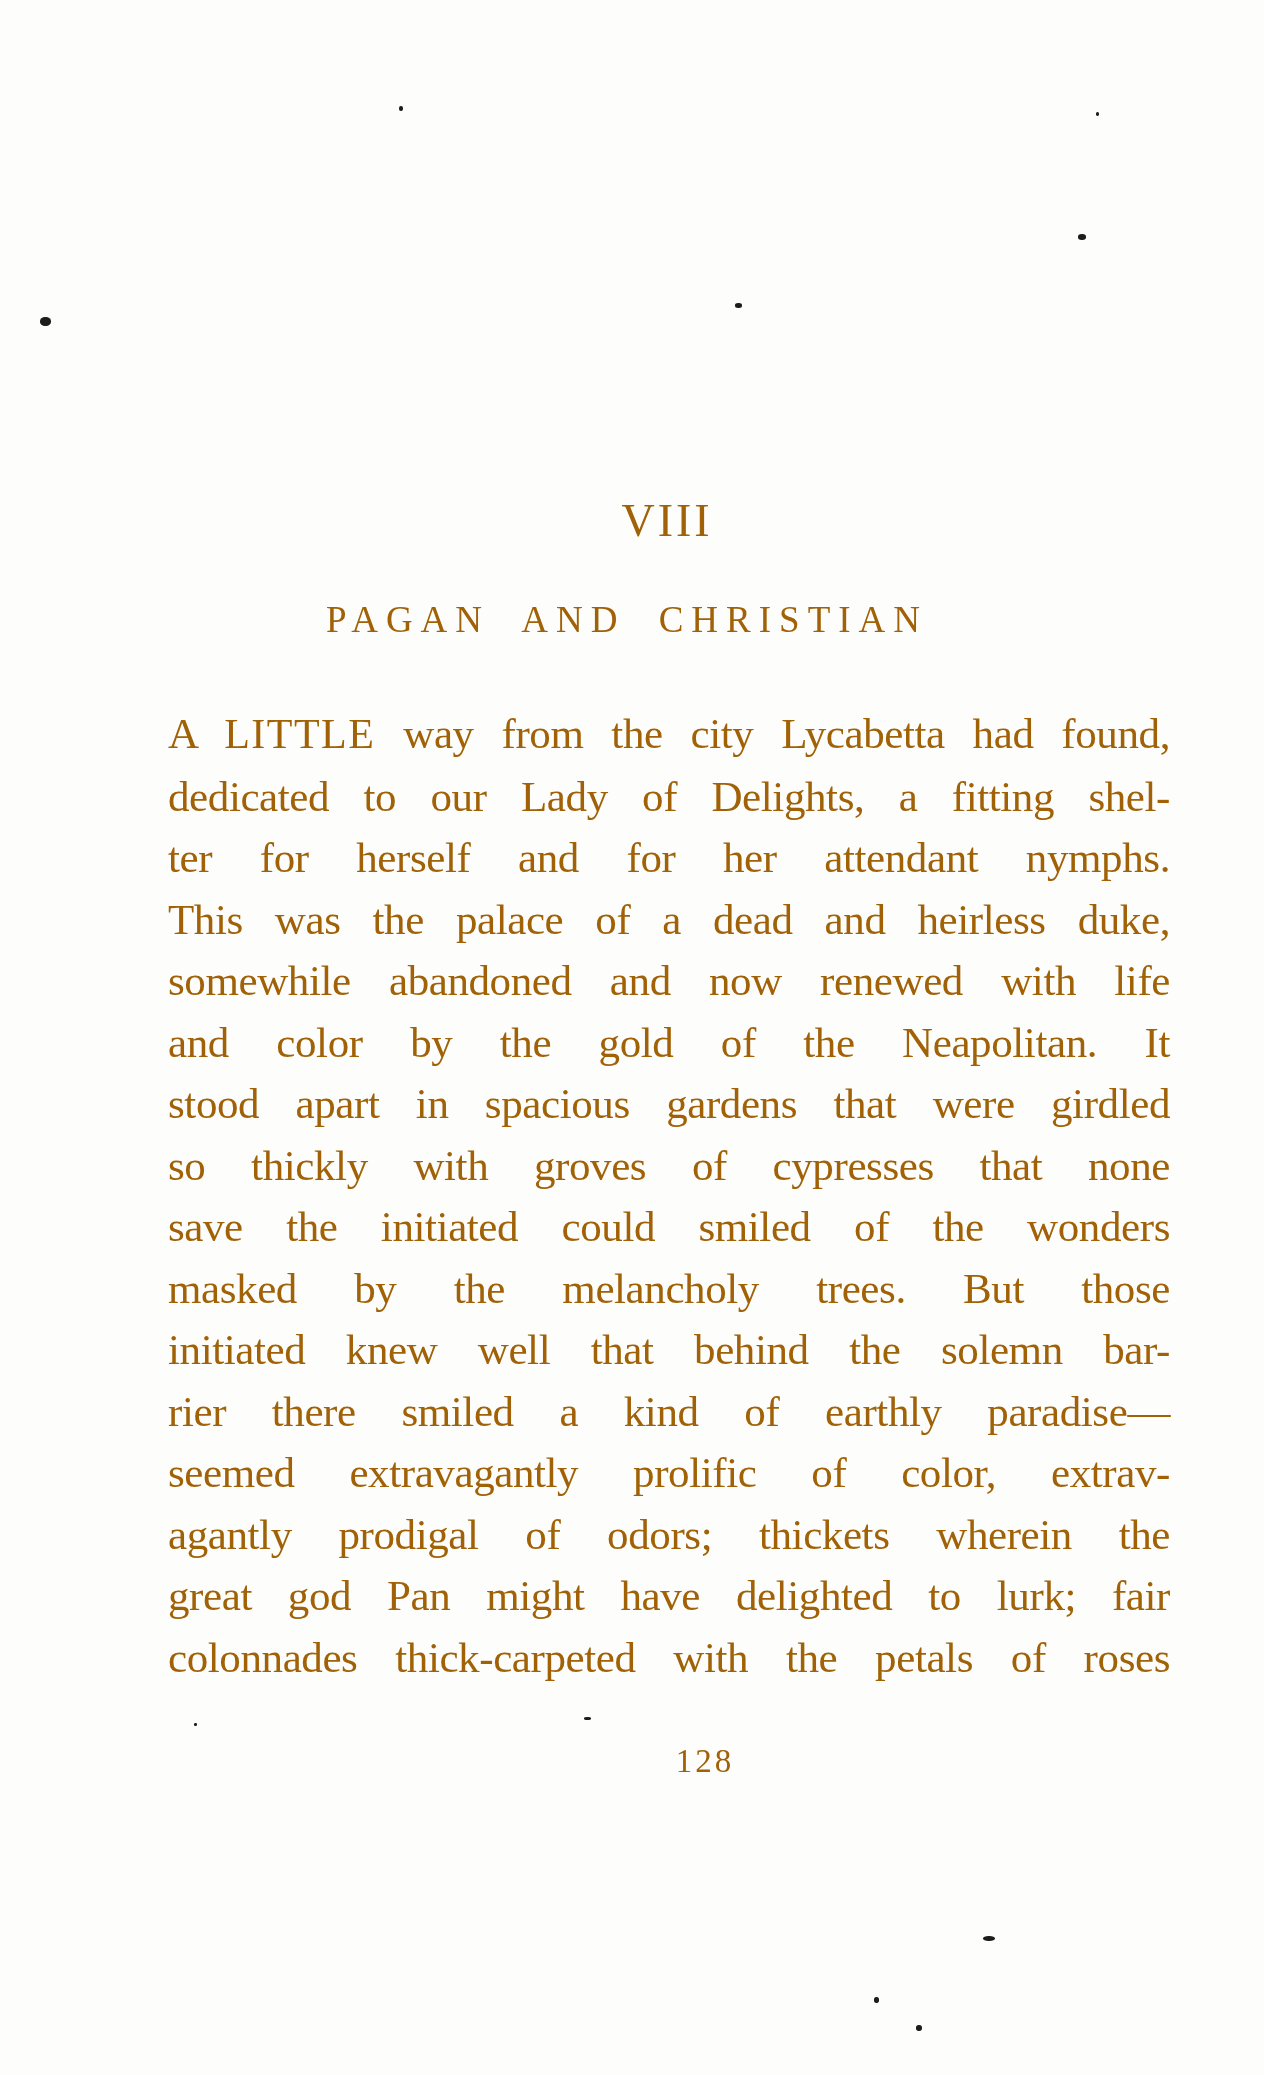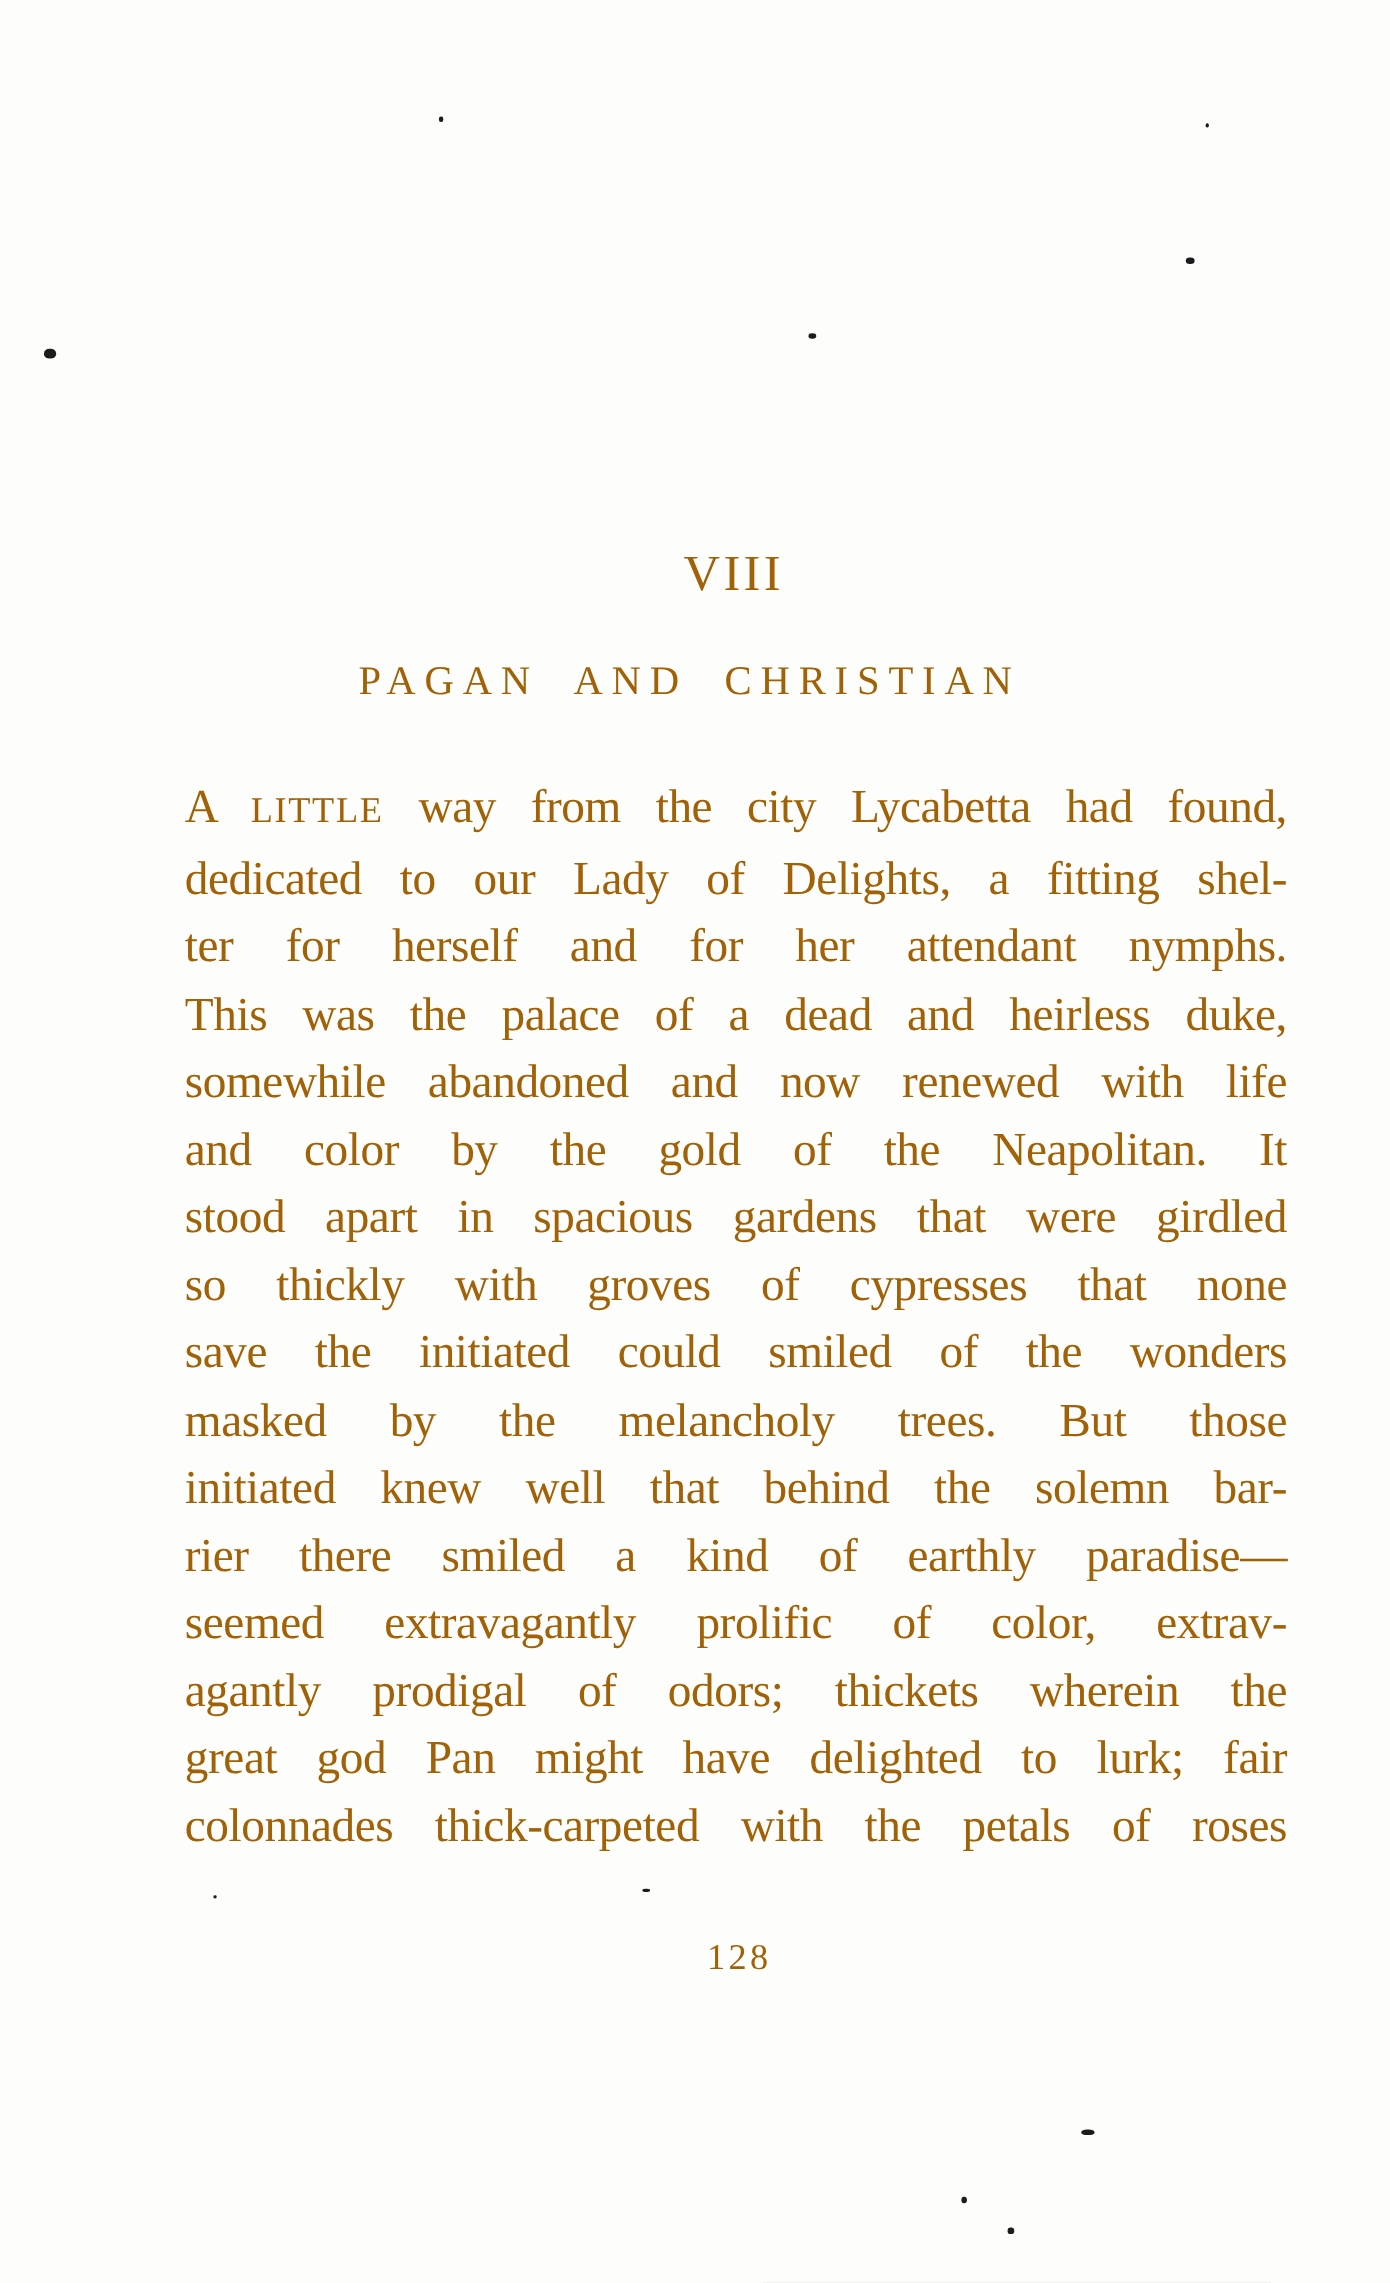--- a/index.html
+++ b/index.html
@@ -44,32 +44,31 @@
     line-height: 61.5px;
     letter-spacing: -0.4px;
   }
   .tline {
     text-align: justify;
     text-align-last: justify;
     text-justify: inter-word;
     white-space: nowrap;
   }
   .sc {
-    font-size: 33px;
+    font-size: 42px;
     letter-spacing: 1.5px;
   }
   .page-number {
     position: absolute;
     top: 1744px;
-    left: 672px;
+    left: 705px;
     transform: translateX(-50%);
     font-size: 33px;
     line-height: 34px;
     letter-spacing: 3px;
-    margin-top: 19px;
   }
   .speck {
     position: absolute;
     background: #1c1c1c;
     border-radius: 45%;
   }
 </style>
 </head>
 <body>
 

